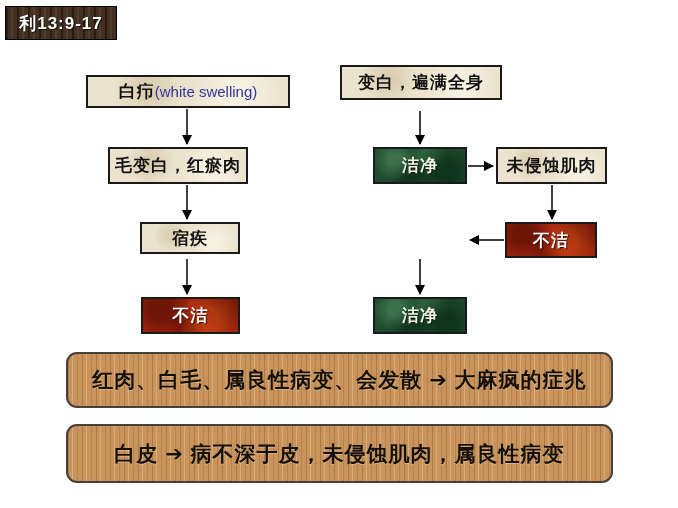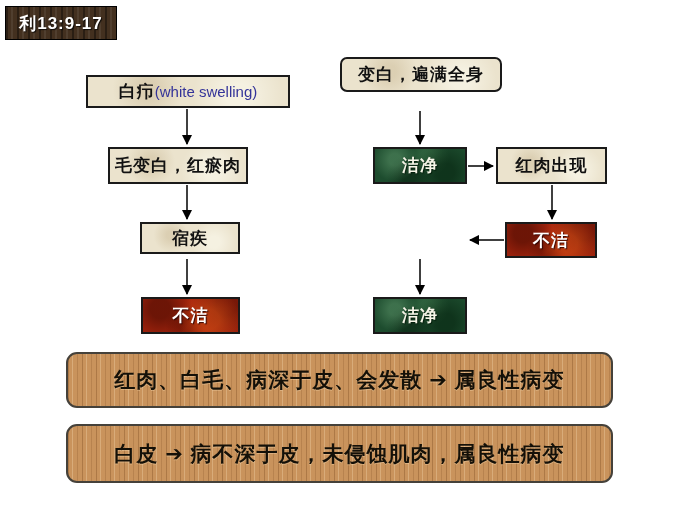--- a/index.html
+++ b/index.html
@@ -47,21 +47,21 @@
       radial-gradient(circle at 60% 22%, rgba(95,160,105,.3) 0 9%, transparent 34%),
       radial-gradient(circle at 38% 85%, rgba(5,28,12,.5) 0 10%, transparent 36%);
   }
   .en{font-weight:normal;font-size:15px;color:#333399;letter-spacing:0;}
   
   .b-l1{left:86px;top:75px;width:204px;height:33px;}
   .b-l2{left:108px;top:147px;width:140px;height:37px;}
   .b-l3{left:140px;top:222px;width:100px;height:32px;}
   .b-l4{left:141px;top:297px;width:99px;height:37px;}
   
-  .b-r1{left:340px;top:57px;width:162px;height:35px;border-radius:7px;}
+  .b-r1{left:340px;top:65px;width:162px;height:35px;}
   .b-r2{left:373px;top:147px;width:94px;height:37px;}
   .b-r3{left:496px;top:147px;width:111px;height:37px;}
   .b-r4{left:505px;top:222px;width:92px;height:36px;}
   .b-r5{left:373px;top:222px;width:93px;height:36px;}
   .b-r6{left:373px;top:297px;width:94px;height:37px;}
   
   .arrows{position:absolute;left:0;top:0;width:678px;height:508px;pointer-events:none;}
   
   .note{
     position:absolute;left:66px;width:547px;
@@ -119,29 +119,29 @@
     <span>不洁</span>
   </div>
 
   <div class="fbox beige b-r1">
     <span>变白，遍满全身</span>
   </div>
   <div class="fbox green b-r2">
     <span>洁净</span>
   </div>
   <div class="fbox beige b-r3">
-    <span>红肉出现</span>
+    <span>未侵蚀肌肉</span>
   </div>
   <div class="fbox red b-r4">
     <span>不洁</span>
   </div>
   <div class="fbox green b-r6">
     <span>洁净</span>
   </div>
 
   <div class="note note1">
-    <span>红肉、白毛、病深于皮、会发散 ➔ 属良性病变</span>
+    <span>红肉、白毛、属良性病变、会发散 ➔ 大麻疯的症兆</span>
   </div>
   <div class="note note2">
     <span>白皮 ➔ 病不深于皮，未侵蚀肌肉，属良性病变</span>
   </div>
 
 </div>
 
 </body></html>

